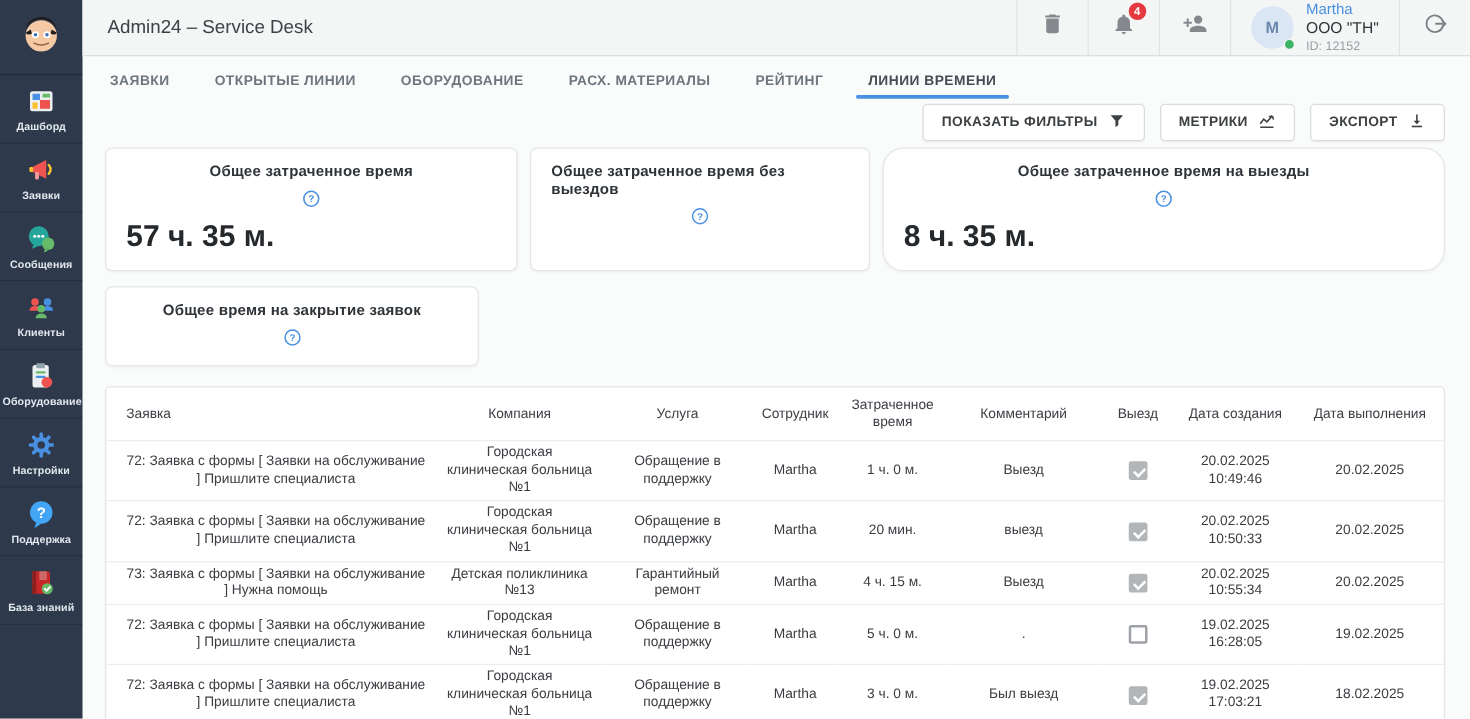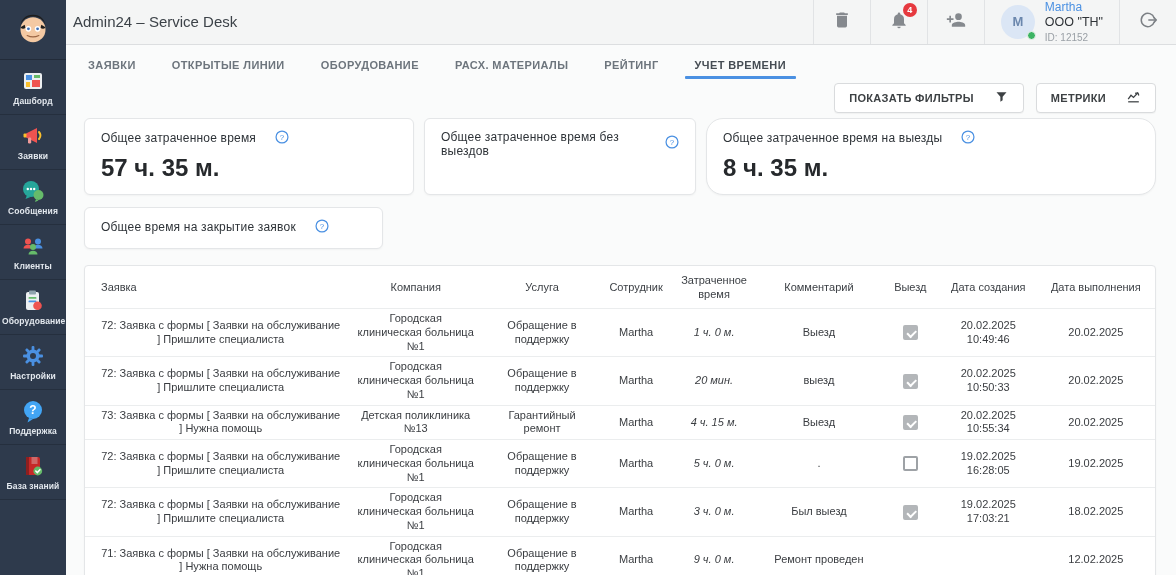--- a/index.html
+++ b/index.html
@@ -13,21 +13,21 @@
   .brand { height:60px; display:flex; align-items:center; justify-content:center; border-bottom:1px solid rgba(0,0,0,.25); cursor:pointer; }
   .nav-item { padding:9px 2px 8px; text-align:center; border-bottom:1px solid rgba(0,0,0,.18); cursor:pointer; }
   .nav-item svg { width:24px; height:24px; display:block; margin:0 auto 3px; }
   .nav-label { display:block; font-size:8.5px; font-weight:bold; color:#e3e8ee; letter-spacing:.1px; }
 
   
   .main { flex:1; display:flex; flex-direction:column; }
 
   
   .topbar { height:60px; background:#f4f5f5; border-bottom:1px solid #dcdee0; display:flex; align-items:stretch; }
-  .topbar-title { font-size:15px; color:#3c4248; align-self:center; padding-left:7px; flex:1; }
+  .topbar-title { font-size:15px; color:#3c4248; align-self:center; padding-left:20px; flex:1; }
   .hcell { display:flex; align-items:center; justify-content:center; border-left:1px solid #e1e3e5; padding:0 18px; cursor:pointer; }
   .hcell svg { width:20px; height:20px; }
   .bell-wrap { position:relative; }
   .badge { position:absolute; top:-7px; right:-8px; background:#e6393f; color:#fff; font-size:9px; font-weight:bold;
            min-width:14px; height:14px; border-radius:8px; display:flex; align-items:center; justify-content:center; padding:0 3px; }
   .usercell { display:flex; align-items:center; gap:10px; border-left:1px solid #e1e3e5; padding:0 16px; cursor:pointer; }
   .avatar { position:relative; width:34px; height:34px; border-radius:50%; background:#dbe6f5; color:#6b87ad;
             font-size:13px; font-weight:bold; display:flex; align-items:center; justify-content:center; }
   .status-dot { position:absolute; right:-1px; bottom:-1px; width:9px; height:9px; border-radius:50%; background:#3db463; border:1.5px solid #f4f5f5; }
   .user-name { font-size:12px; color:#4a90e2; line-height:1.25; }
@@ -38,40 +38,40 @@
   .content { flex:1; padding:0 20px 0 18px; }
 
   .tabs { display:flex; gap:36px; margin-top:14px; padding-left:4px; }
   .tab { font-size:11px; font-weight:bold; letter-spacing:.4px; color:#6d757d; padding-bottom:8px; cursor:pointer; white-space:nowrap; }
   .tab.active { color:#454c53; position:relative; }
   .tab.active::after { content:""; position:absolute; left:-10px; right:-10px; bottom:0; height:3px; background:#4a90e2; border-radius:1px; }
 
   .toolbar { display:flex; justify-content:flex-end; gap:12px; margin-top:4px; }
   .btn { background:#fff; border:1px solid #d9dbdd; border-radius:4px; height:30px; padding:0 14px;
          font-family:"Liberation Sans",sans-serif; font-size:11px; font-weight:bold; letter-spacing:.3px; color:#3c4043;
-         display:flex; align-items:center; gap:20px; cursor:pointer; box-shadow:0 1px 1px rgba(0,0,0,.04); }
+         display:flex; align-items:center; gap:8px; cursor:pointer; box-shadow:0 1px 1px rgba(0,0,0,.04); }
   .btn svg { width:15px; height:15px; }
 
   .cards-row { display:flex; gap:10px; margin-top:5px; }
   .cards-row.second { margin-top:12px; }
   .card { background:#fff; border:1px solid #e4e6e8; border-radius:6px; padding:11px 16px 12px; box-shadow:0 1px 2px rgba(0,0,0,.04); }
   .card-1 { width:330px; } .card-2 { width:272px; } .card-3 { flex:1;border-radius:17px; } .card-4 { width:299px; }
-  .card-label { font-size:12px; font-weight:normal; color:#2e3338; letter-spacing:.2px; display:flex; align-items:center; gap:19px; }
+  .card-label { font-size:12px; font-weight:bold; color:#2e3338; letter-spacing:.2px; display:flex; align-items:center; gap:8px;flex-direction:column; }
   .card-label svg { width:14px; height:14px; }
   .card-value { font-size:24px; font-weight:bold; color:#26292c; margin-top:7px; }
 
   
   .table-card { background:#fff; border:1px solid #e4e6e8; border-radius:4px 4px 0 0; margin-top:16px; box-shadow:0 1px 2px rgba(0,0,0,.04); overflow:hidden; }
   table { width:100%; border-collapse:collapse; table-layout:fixed; }
   th { font-size:11px; font-weight:normal; color:#3b3f44; padding:7px 8px; text-align:center; line-height:1.3; vertical-align:middle; }
   th.col-request { text-align:left; padding-left:16px; }
   td { font-size:11px; color:#3a3d41; padding:3px 8px; text-align:center; line-height:1.25; border-top:1px solid #ebedee; vertical-align:middle; height:33px; }
   td.col-request { text-align:center; padding-left:16px; }
   .col-request { width:24.5%; } .col-company { width:12.5%; } .col-service { width:11%; }
-  .col-employee { width:6.5%; } .col-time { width:8%;font-style:italic; } .col-comment { width:11.5%; }
+  .col-employee { width:6.5%; } .col-time { width:8%; } .col-comment { width:11.5%; }
   .col-visit { width:5.5%; } .col-created { width:9%; } .col-completed { width:11%; }
   .dt-line { display:block; }
 
   .checkbox { display:inline-block; width:15px; height:15px; border-radius:2px; border:2px solid #9ea2a6; background:#fff; position:relative; vertical-align:middle; cursor:pointer; }
   .checkbox.checked { background:#b3b6b9; border-color:#b3b6b9; }
   .checkbox.checked::after { content:""; position:absolute; left:2.5px; top:3px; width:7px; height:3.5px;
                              border-left:2px solid #fff; border-bottom:2px solid #fff; transform:rotate(-45deg); }
 </style>
 </head>
 <body>
@@ -225,36 +225,43 @@
     </header>
 
     <div class="content">
 
       <div class="tabs">
         <div class="tab">ЗАЯВКИ</div>
         <div class="tab">ОТКРЫТЫЕ ЛИНИИ</div>
         <div class="tab">ОБОРУДОВАНИЕ</div>
         <div class="tab">РАСХ. МАТЕРИАЛЫ</div>
         <div class="tab">РЕЙТИНГ</div>
-        <div class="tab active">УЧЕТ ВРЕМЕНИ</div>
+        <div class="tab active">ЛИНИИ ВРЕМЕНИ</div>
       </div>
 
       <div class="toolbar">
         <button class="btn">
           <span>ПОКАЗАТЬ ФИЛЬТРЫ</span>
           <span><svg viewBox="0 0 24 24" fill="#3c4043">
                 <path d="M4 5h16l-6.2 7.2V18l-3.6 2.2v-8z"></path>
               </svg></span>
         </button>
         <button class="btn">
           <span>МЕТРИКИ</span>
           <span><svg viewBox="0 0 24 24" fill="none" stroke="#3c4043" stroke-width="2">
                 <path d="M3.5 16l4.5-6 4 3.5L19 6"></path>
                 <path d="M19 6l1.5 4.5M19 6l-4.5 1"></path>
                 <path d="M3.5 20.5h17"></path>
+              </svg></span>
+        </button>
+        <button class="btn">
+          <span>ЭКСПОРТ</span>
+          <span><svg viewBox="0 0 24 24" fill="#3c4043">
+                <path d="M11 4h2v8h3.2L12 16.5 7.8 12H11z"></path>
+                <rect x="5.5" y="18.5" width="13" height="2"></rect>
               </svg></span>
         </button>
       </div>
 
       <div class="cards-row">
         <div class="card card-1">
           <div class="card-label">
             <span>Общее затраченное время</span>
             <span><svg viewBox="0 0 16 16">
                   <circle cx="8" cy="8" r="6.8" fill="none" stroke="#4a90e2" stroke-width="1.4"></circle>

